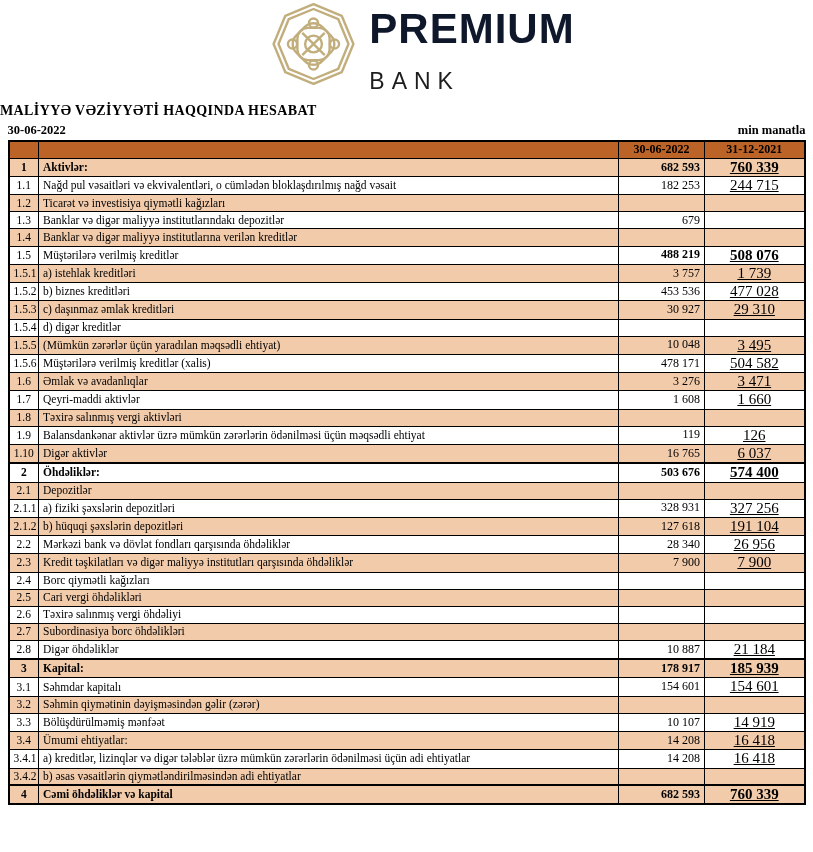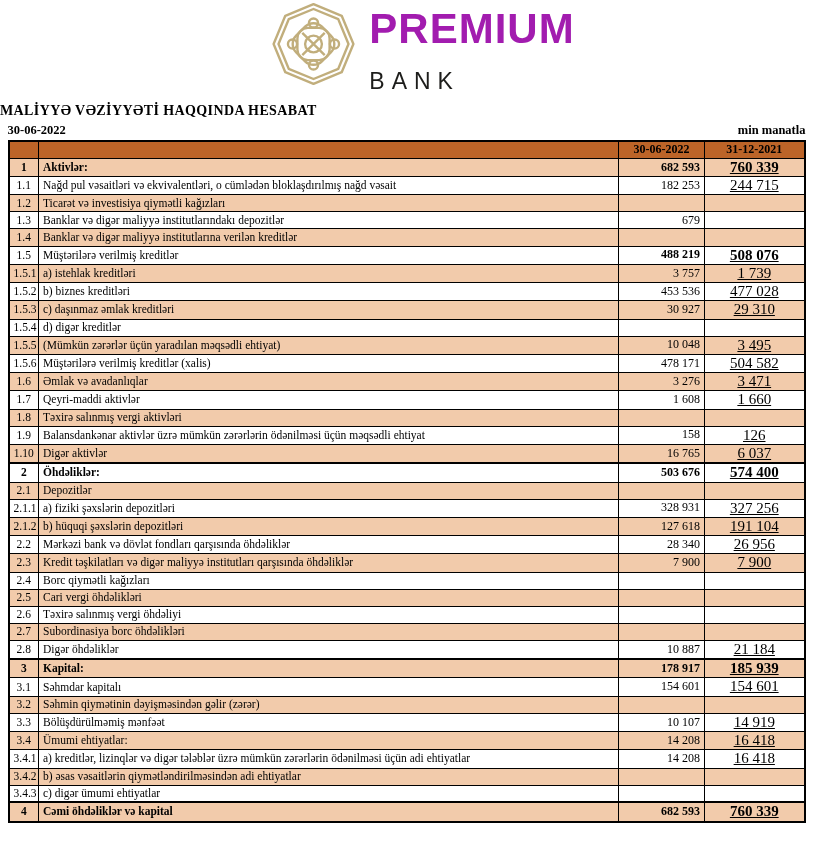--- a/index.html
+++ b/index.html
@@ -15,21 +15,21 @@
   
   .brand-block {
     display: flex; align-items: flex-start; justify-content: center;
     padding-top: 2px; margin-left: 28px;
   }
   .emblem { width: 95px; height: 84px; margin-right: 8px; }
   .brand-text { display: flex; flex-direction: column; padding-top: 6px; }
   .brand-name {
     font-family: "Liberation Sans", sans-serif;
     font-weight: 800; font-size: 42px; line-height: 1.0;
-    letter-spacing: 1px; color: #a21caf;
+    letter-spacing: 1px; color: #0f172a;
   }
   .brand-sub {
     font-family: "Liberation Sans", sans-serif;
     font-weight: 500; font-size: 23px; line-height: 1.1;
     letter-spacing: 7px; color: #1d1d1b; margin-top: 19px;
   }
   .report-title {
     text-align: left; font-weight: bold; font-size: 14px;
     letter-spacing: 0.4px; margin-top: 9px;
   }
@@ -206,21 +206,21 @@
         </tr>
         <tr class="peach">
           <td class="no-cell">1.8</td>
           <td class="label-cell">Təxirə salınmış vergi aktivləri</td>
           <td class="val1-cell"></td>
           <td class="val2-cell"></td>
         </tr>
         <tr>
           <td class="no-cell">1.9</td>
           <td class="label-cell">Balansdankənar aktivlər üzrə mümkün zərərlərin ödənilməsi üçün məqsədli ehtiyat</td>
-          <td class="val1-cell">158</td>
+          <td class="val1-cell">119</td>
           <td class="val2-cell">126</td>
         </tr>
         <tr class="peach">
           <td class="no-cell">1.10</td>
           <td class="label-cell">Digər aktivlər</td>
           <td class="val1-cell">16 765</td>
           <td class="val2-cell">6 037</td>
         </tr>
         <tr class="section-top bold-row">
           <td class="no-cell">2</td>
@@ -323,26 +323,20 @@
           <td class="label-cell">a) kreditlər, lizinqlər və digər tələblər üzrə mümkün zərərlərin ödənilməsi üçün adi ehtiyatlar</td>
           <td class="val1-cell">14 208</td>
           <td class="val2-cell">16 418</td>
         </tr>
         <tr class="peach">
           <td class="no-cell">3.4.2</td>
           <td class="label-cell">b) əsas vəsaitlərin qiymətləndirilməsindən adi ehtiyatlar</td>
           <td class="val1-cell"></td>
           <td class="val2-cell"></td>
         </tr>
-        <tr>
-          <td class="no-cell">3.4.3</td>
-          <td class="label-cell">c) digər ümumi ehtiyatlar</td>
-          <td class="val1-cell"></td>
-          <td class="val2-cell"></td>
-        </tr>
         <tr class="peach section-top bold-row">
           <td class="no-cell">4</td>
           <td class="label-cell">Cəmi öhdəliklər və kapital</td>
           <td class="val1-cell">682 593</td>
           <td class="val2-cell">760 339</td>
         </tr>
       </tbody>
   </table>
 
 </div>

